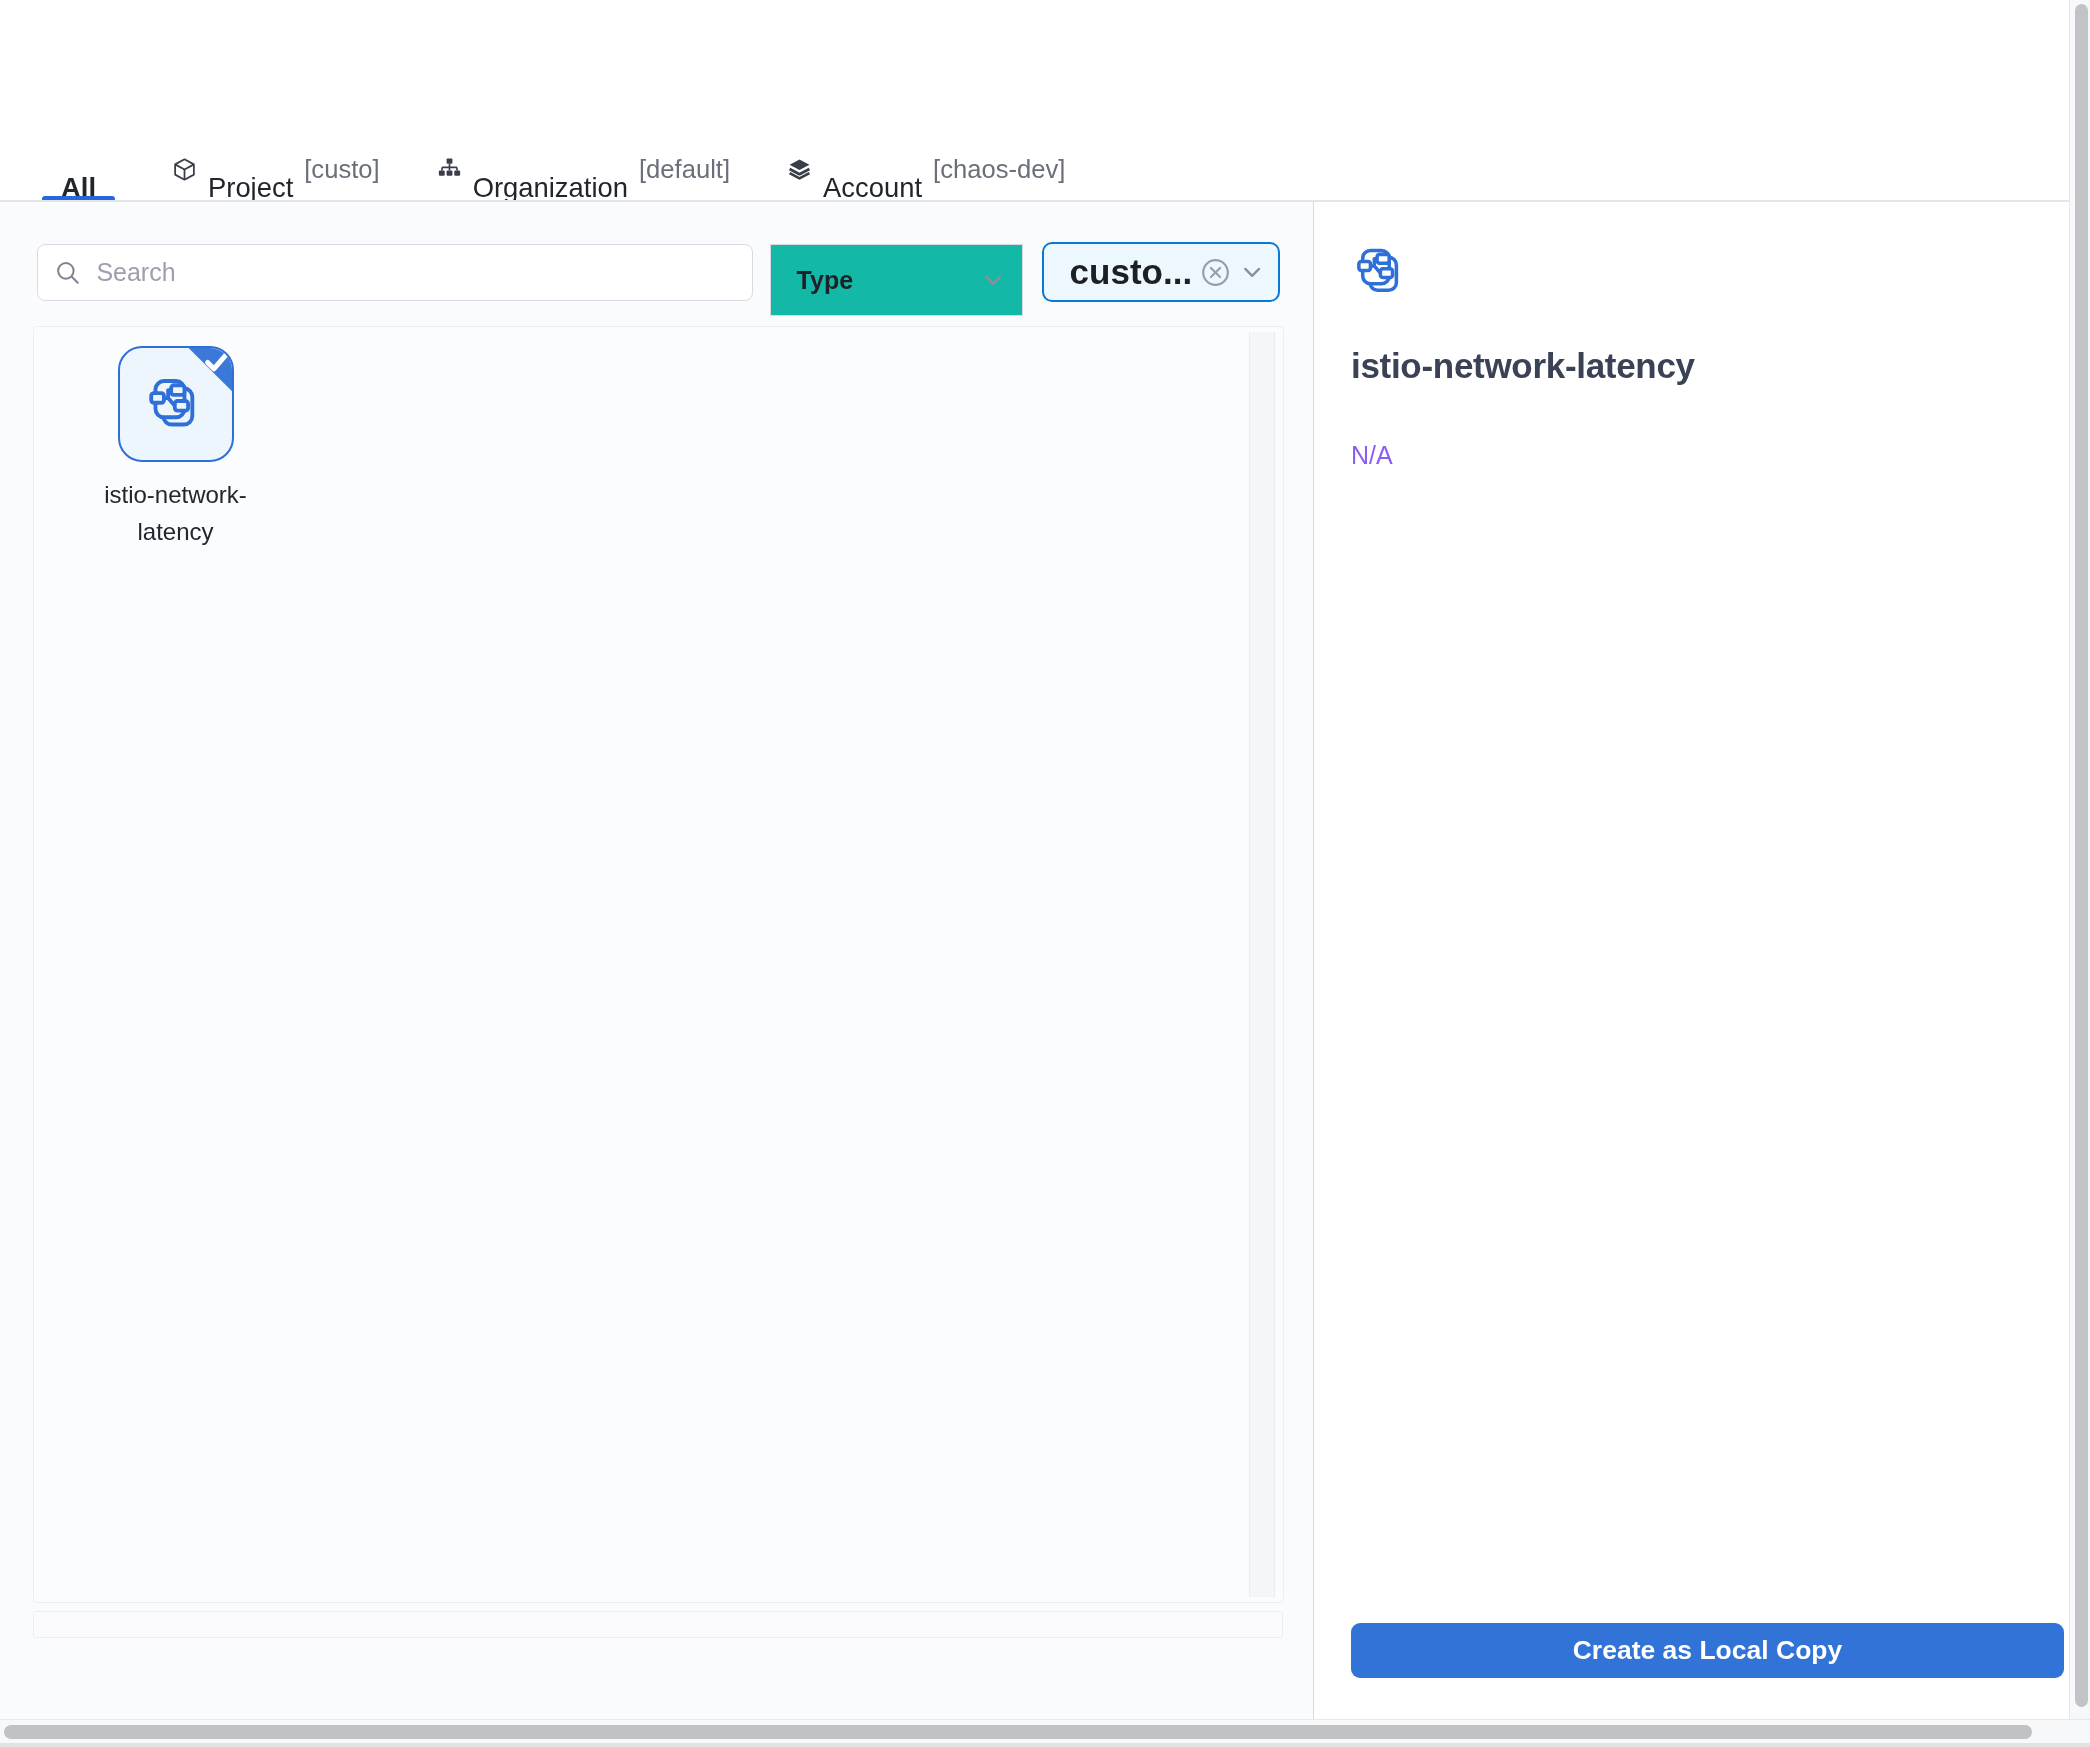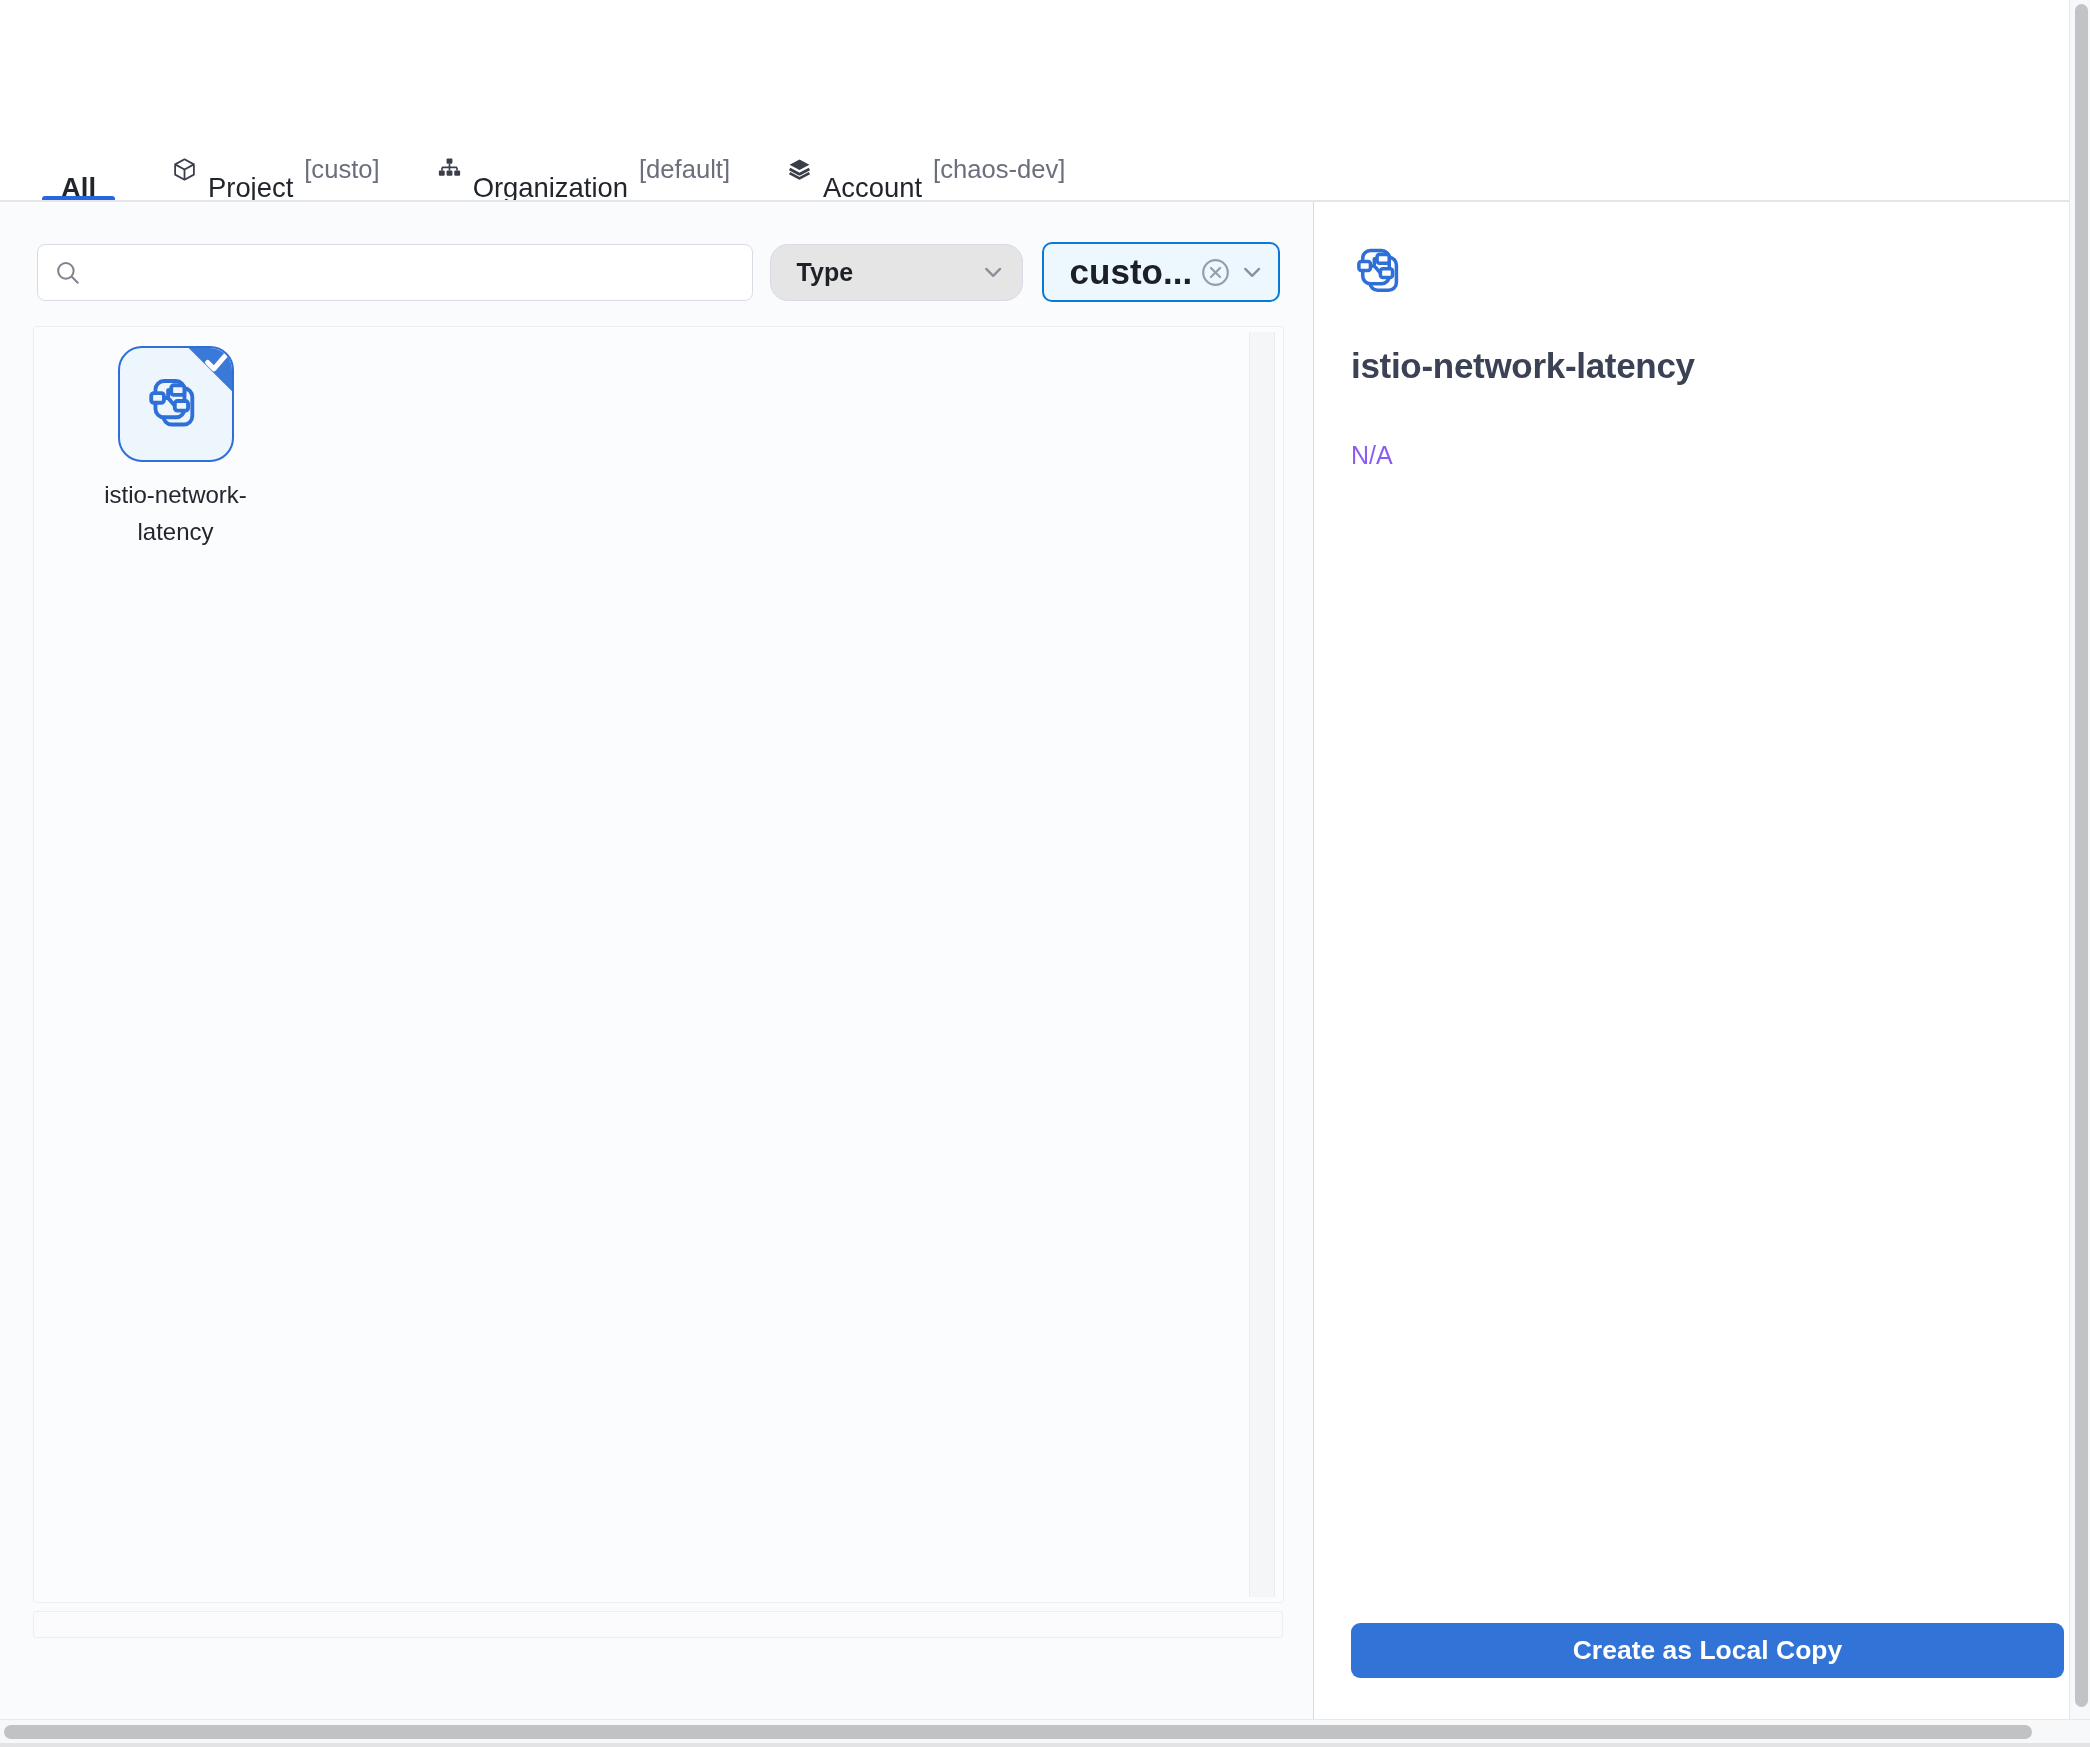--- a/index.html
+++ b/index.html
@@ -47,22 +47,22 @@
     display:flex; align-items:center; padding:0 16.4px;
   }
   .search-box svg { flex:0 0 auto; margin-right:14.6px; }
   .search-input {
     flex:1; border:none; outline:none; background:transparent;
     font-family:"Liberation Sans", sans-serif; font-size:25px; color:#22252B;
   }
   .search-input::placeholder { color:#9DA0AC; }
 
   .dropdown {
-    position:absolute; top:42px; height:57px; background:#e5e5e5;
-    border:1.8px solid #D9DAE3; border-radius:18px;
+    position:absolute; top:42px; height:72px; background:#14b8a6;
+    border:1.8px solid #D9DAE3; border-radius:0;
     display:flex; align-items:center; cursor:pointer;
   }
   .dropdown-type { left:770px; width:253px; padding:0 20px 0 25.6px; }
   .dropdown-type .dd-label { font-size:25px; font-weight:600; color:#1E2127; flex:1; }
 
   .chip {
     position:absolute; left:1042px; top:40px; width:238px; height:60px;
     background:#EDF8FE; border:2.7px solid #0A79D5; border-radius:10px;
     display:flex; align-items:center; padding:0 16.4px 0 25.6px; cursor:pointer;
   }
@@ -190,20 +190,21 @@
   <div class="header-divider"></div>
 </header>
 
 <section class="left-panel">
 
   <div class="search-box">
     <svg width="27.4" height="27.4" viewBox="0 0 30 30" fill="none" stroke="#7F838F" stroke-width="2.2" stroke-linecap="round">
       <circle cx="13" cy="13" r="8.5"></circle>
       <line x1="19.5" y1="19.5" x2="26" y2="26"></line>
     </svg>
+    <input class="search-input" type="text" placeholder="Search" style="">
   </div>
 
   <div class="dropdown dropdown-type">
     <span class="dd-label">Type</span>
     <svg width="18.3" height="12.8" viewBox="0 0 18 13" fill="none" stroke="#8B8F9B" stroke-width="2.4" stroke-linecap="round" stroke-linejoin="round">
       <polyline points="2,3 9,10 16,3"></polyline>
     </svg>
   </div>
 
   <div class="chip">

